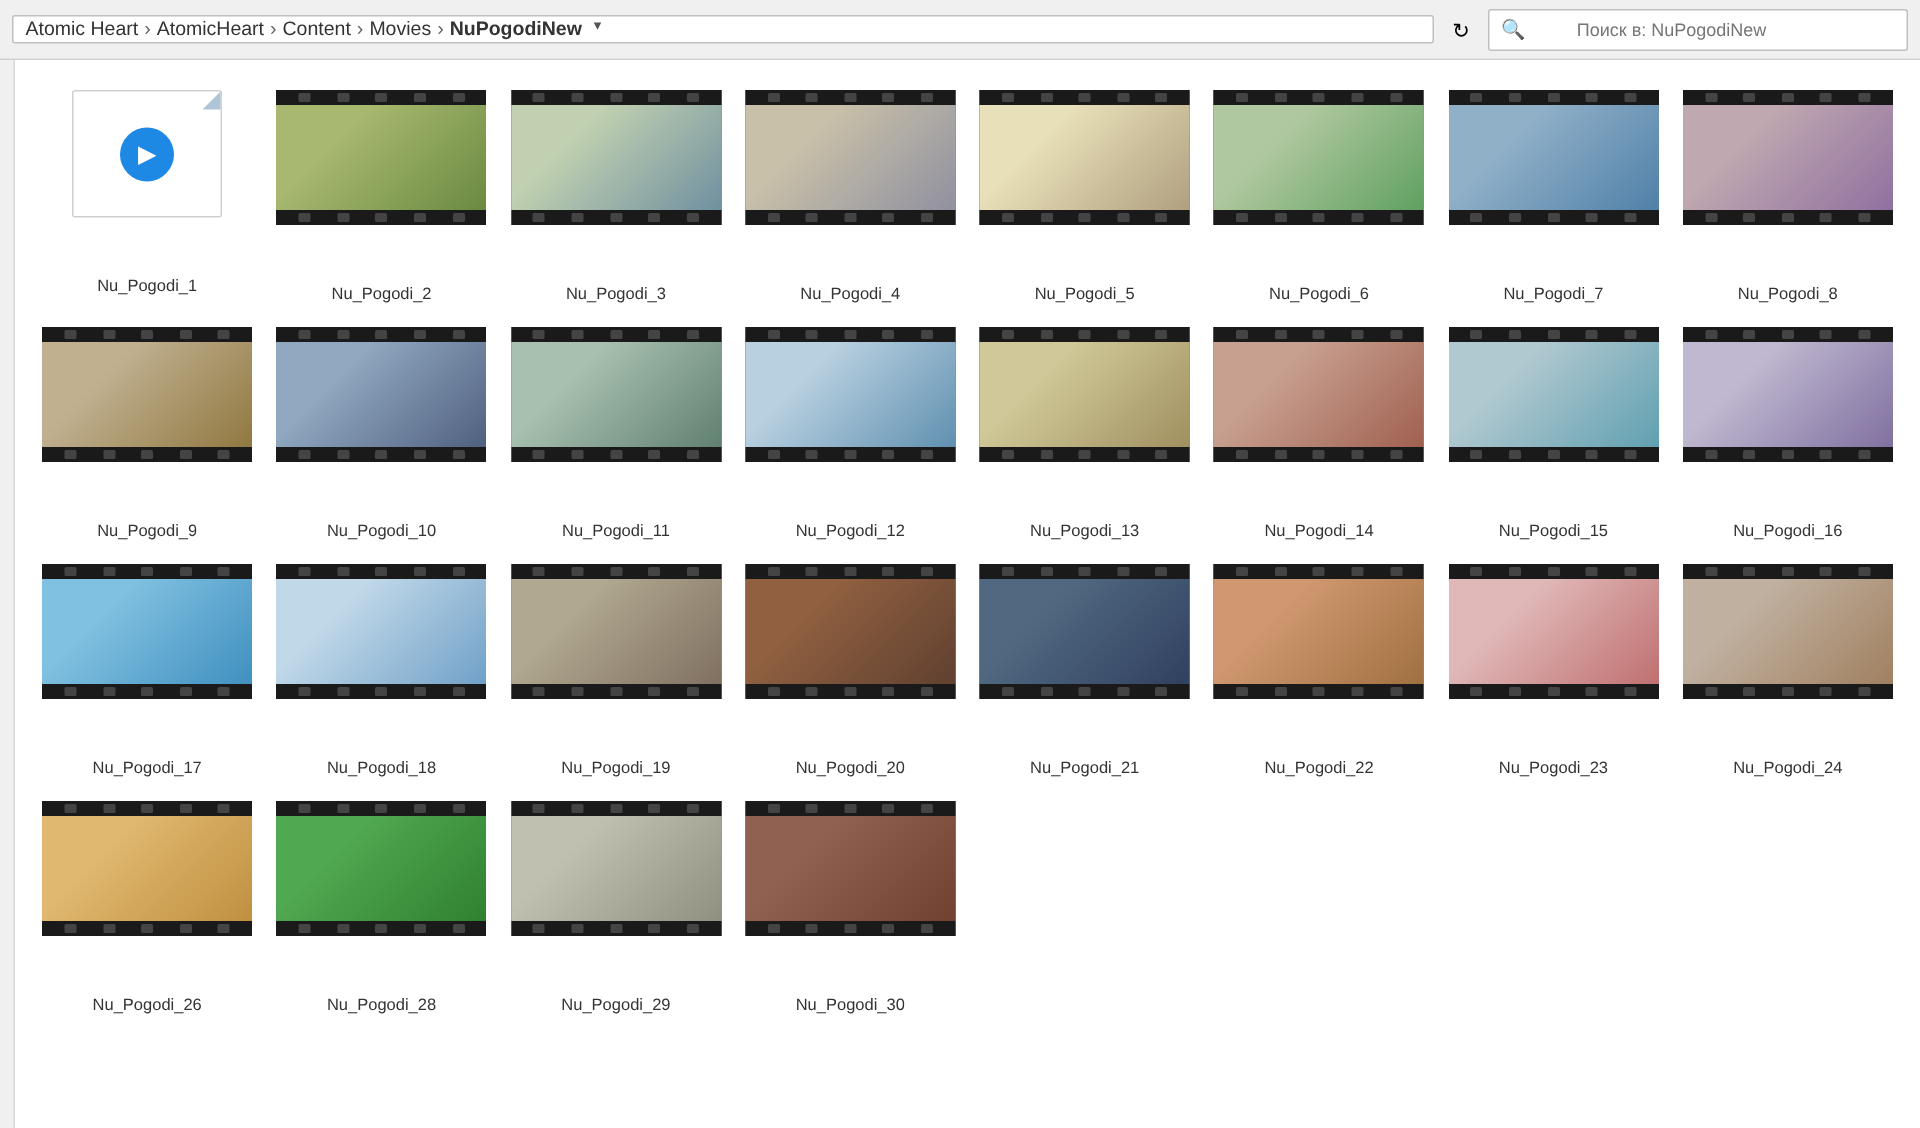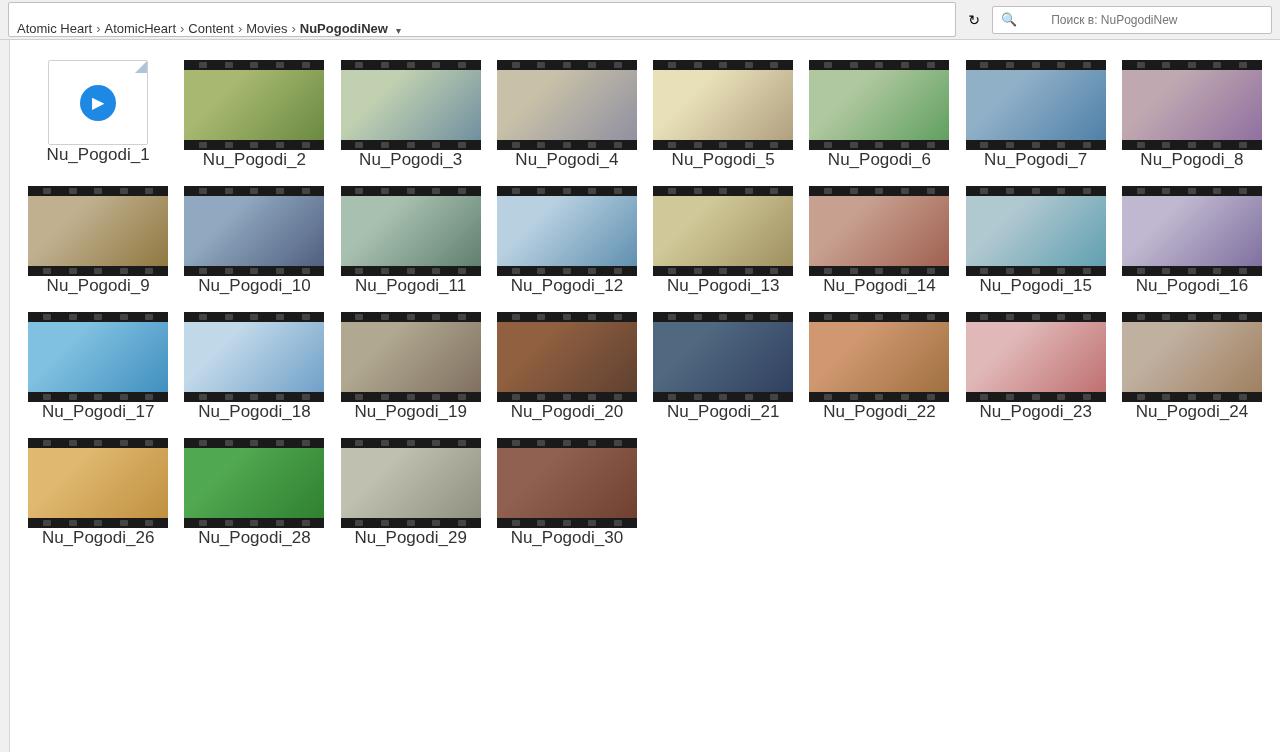--- a/index.html
+++ b/index.html
@@ -15,26 +15,26 @@
     .titlebar {
       display: flex;
       align-items: center;
       background: #f0f0f0;
       height: 40px;
       padding: 0 8px;
       border-bottom: 1px solid #d0d0d0;
     }
     .breadcrumb {
       display: flex;
-      align-items: flex-end;
+      align-items: flex-start;
       flex: 1;
       background: white;
       border: 1px solid #c0c0c0;
       border-radius: 2px;
-      height: 35px;
+      height: 19px;
       padding: 0 8px;
       font-size: 13px;
       color: #333;
     }
     .breadcrumb-sep {
       margin: 0 4px;
       color: #666;
     }
     .breadcrumb-item {
       color: #333;
@@ -128,27 +128,28 @@
       background: #444;
       border-radius: 1px;
     }
     .film-image {
       position: absolute;
       top: 10px; left: 0; right: 0; bottom: 10px;
       overflow: hidden;
     }
 
     .file-label {
-      font-size: 17px;
+      font-size: 11px;
       color: #333;
       text-align: center;
       max-width: 140px;
       white-space: nowrap;
       overflow: hidden;
       text-overflow: ellipsis;
+      margin-top: 40px;
     }
 
     
     .video-icon-thumb {
       width: 100px;
       height: 85px;
       background: white;
       border: 1px solid #d0d0d0;
       display: flex;
       flex-direction: column;

